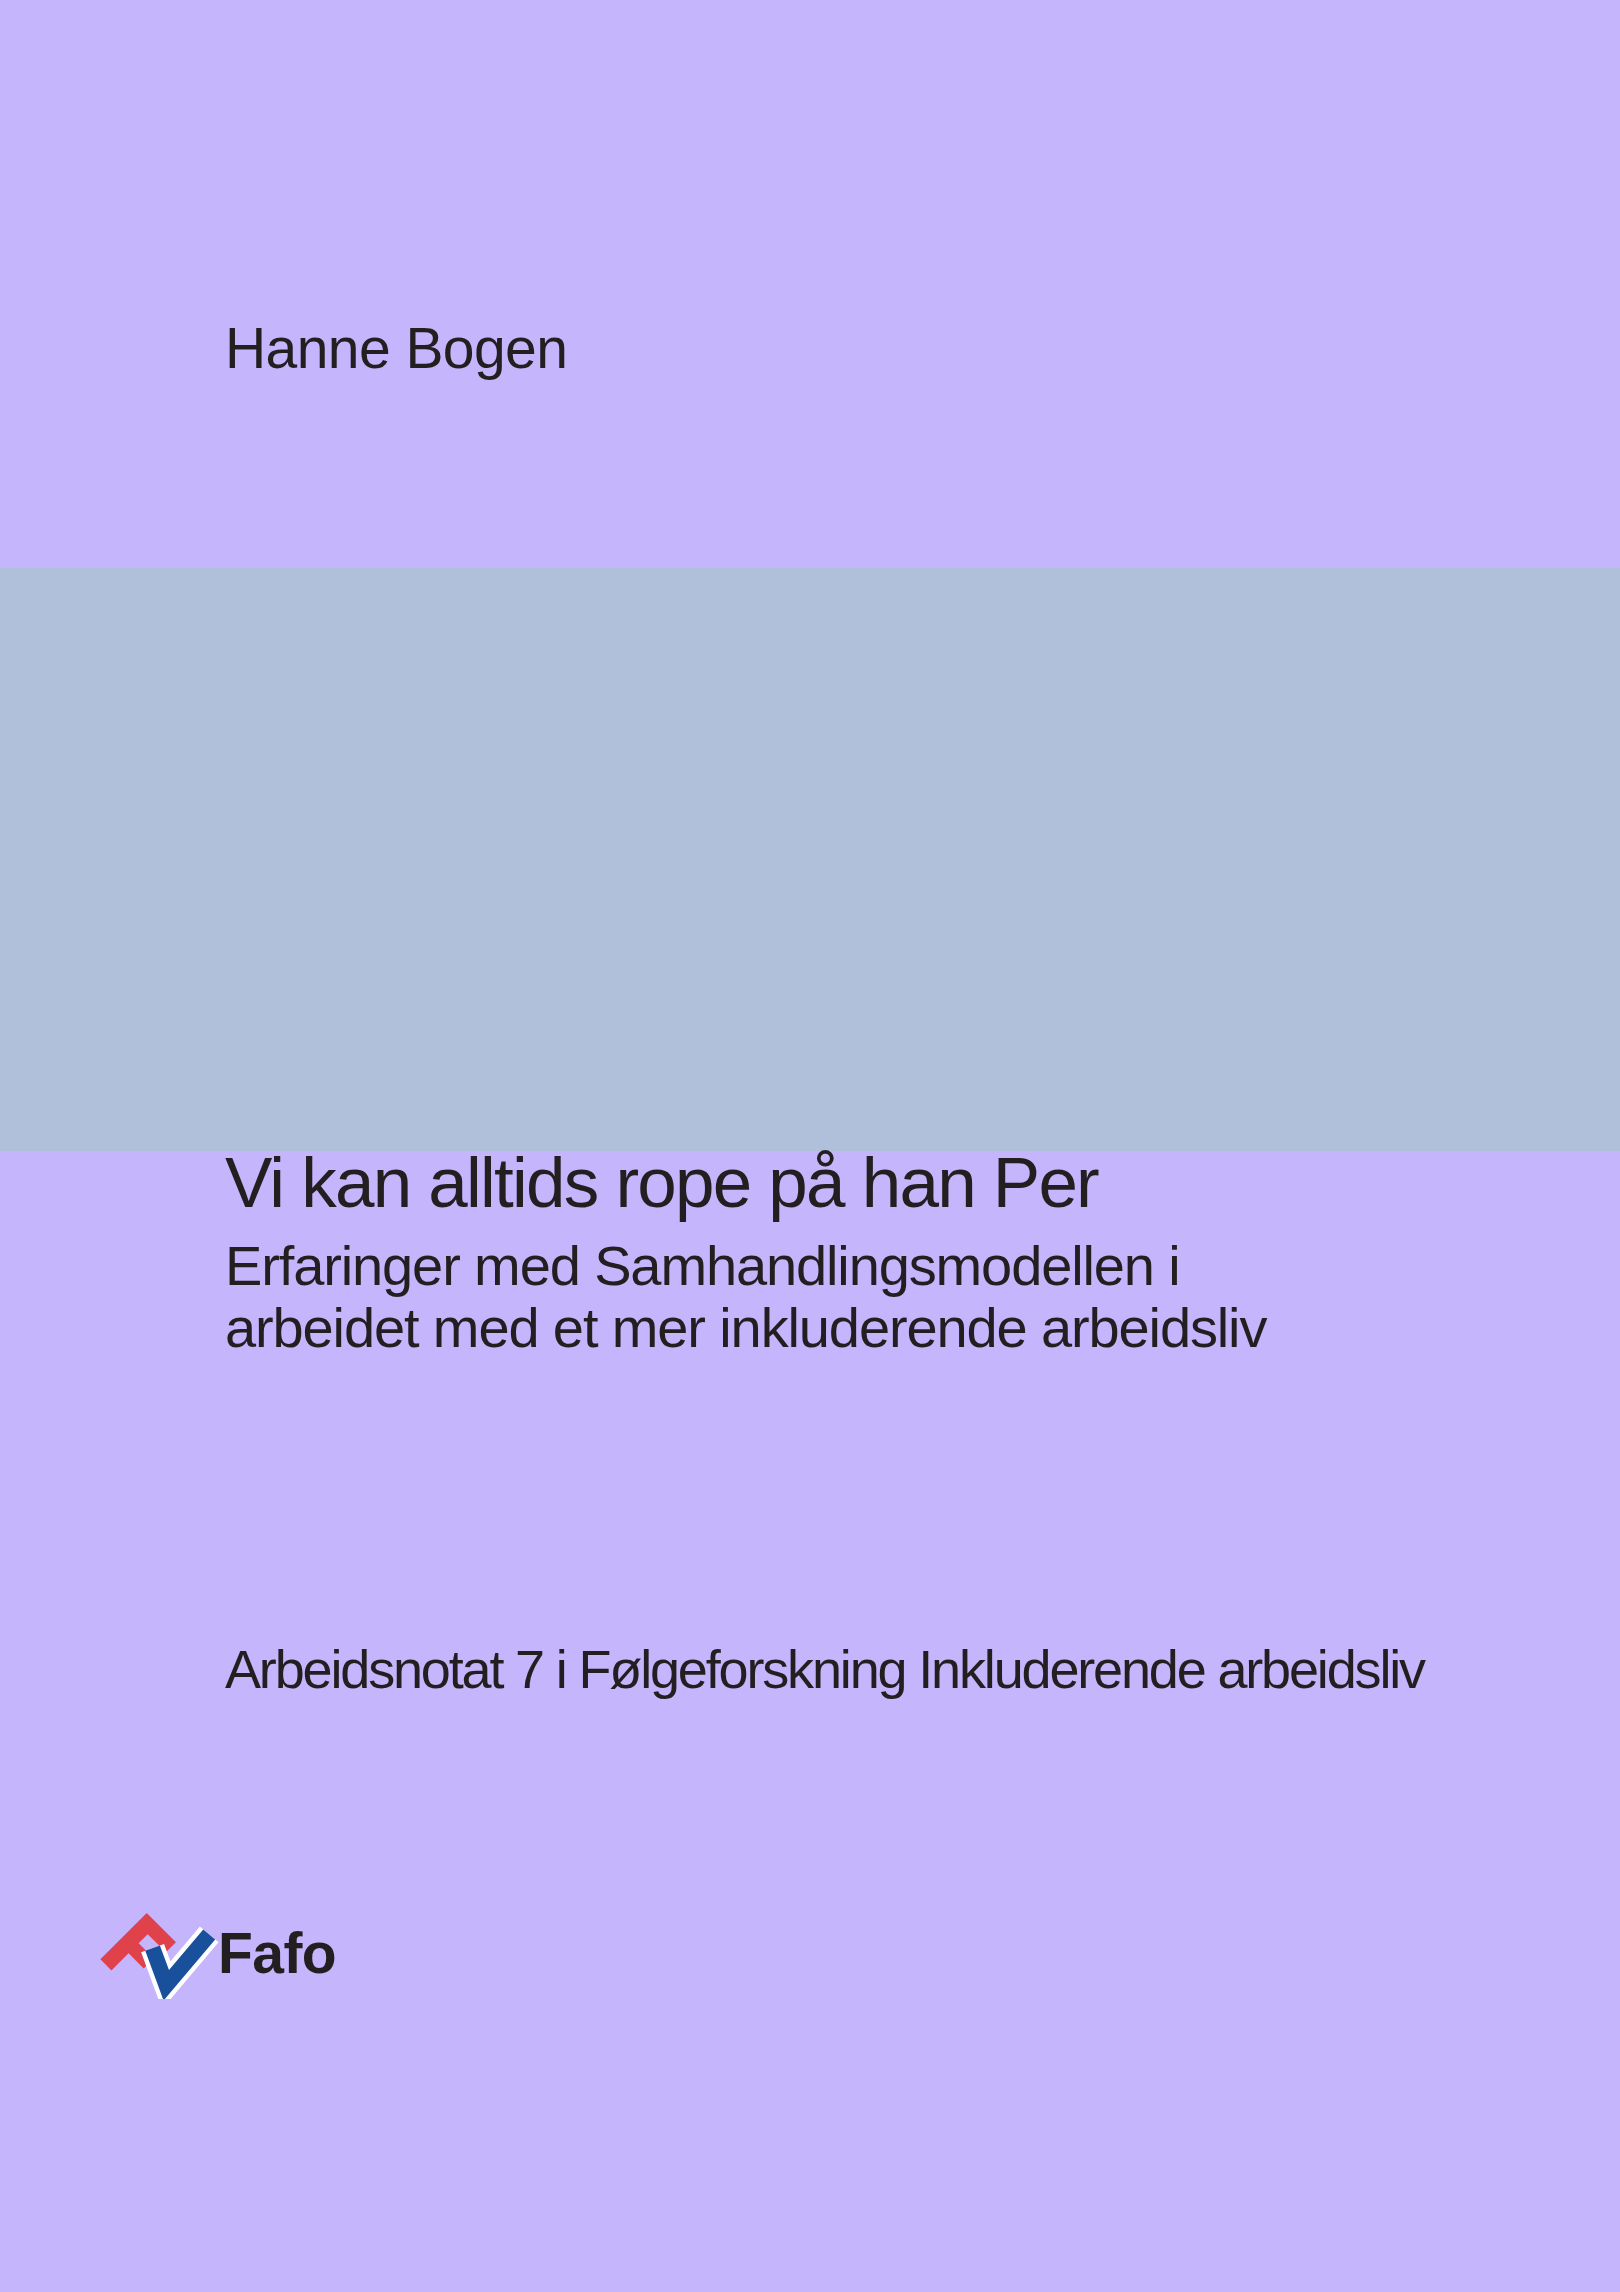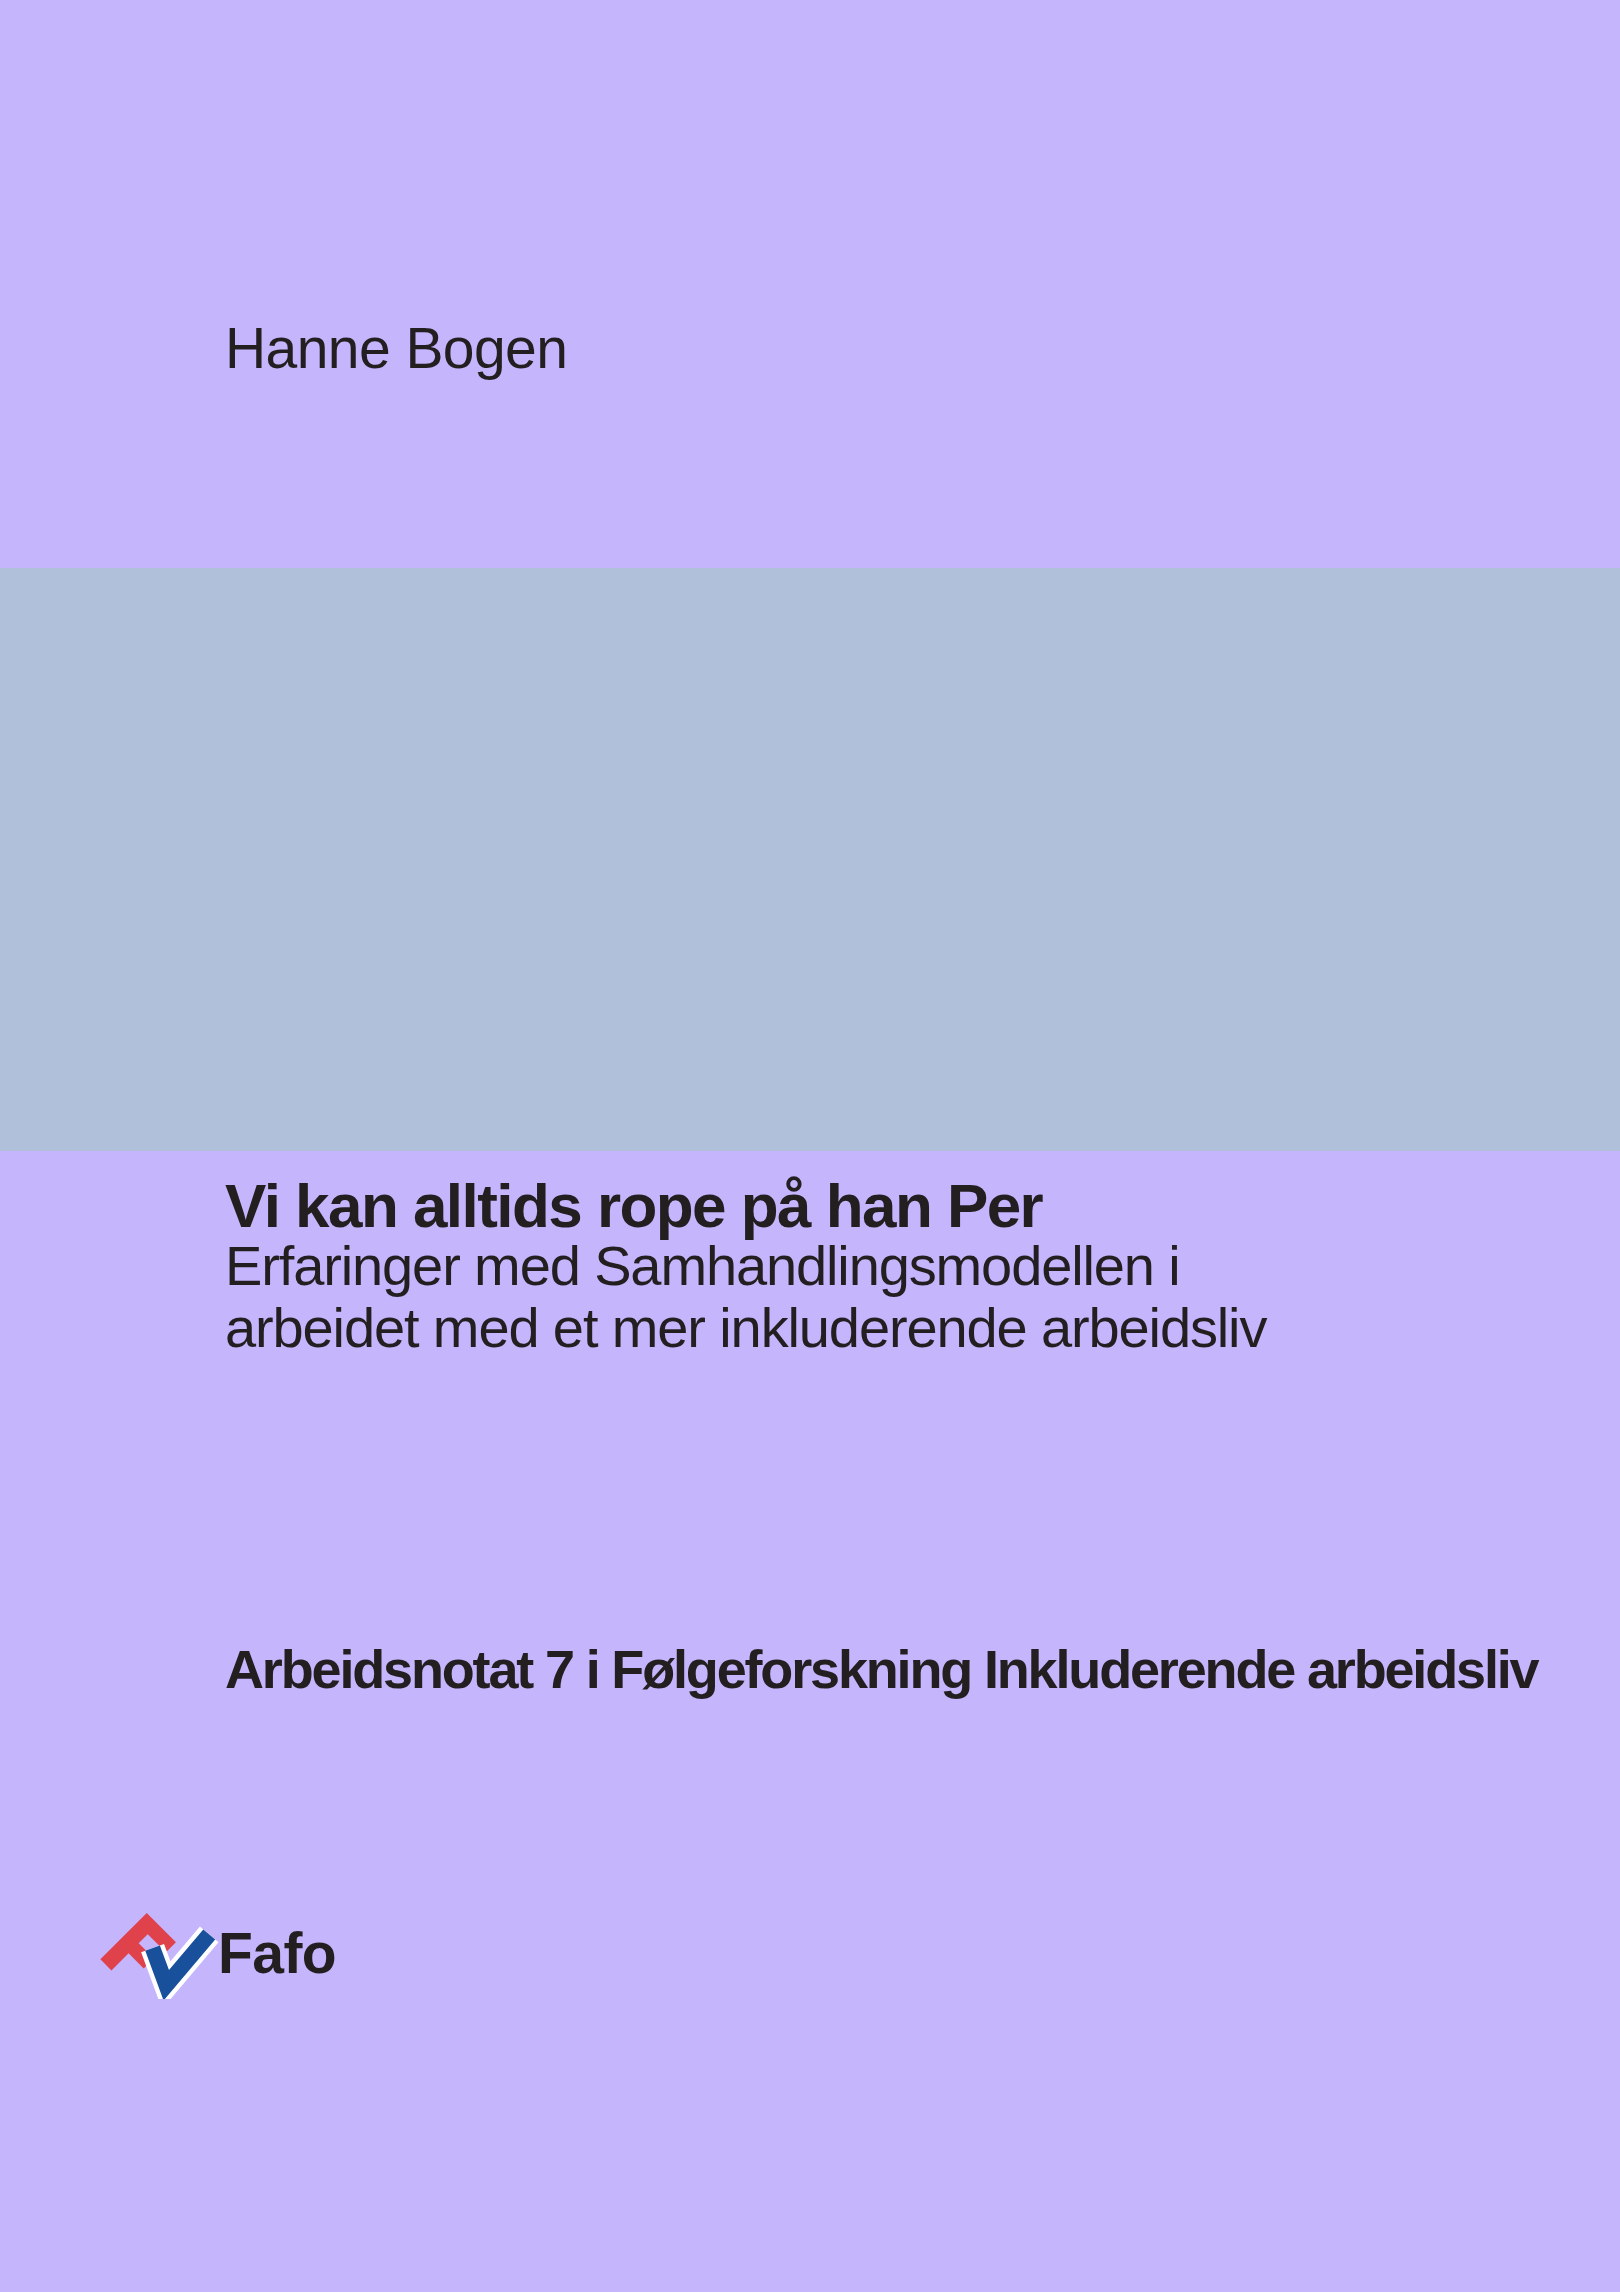--- a/index.html
+++ b/index.html
@@ -31,42 +31,42 @@
     position:absolute;
     left:0;
     top:568px;
     width:100%;
     height:583px;
     background:var(--banner);
   }
   .title{
     position:absolute;
     left:225px;
-    top:607px;
-    font-size:62px;
+    top:579px;
+    font-size:71px;
     line-height:1;
-    font-weight:bold;
+    font-weight:normal;
     letter-spacing:-0.025em;
   }
   .subtitle{
     position:absolute;
     left:225px;
     top:667px;
     font-size:56px;
     line-height:62px;
     font-weight:normal;
     letter-spacing:-0.02em;
   }
   .series{
     position:absolute;
     left:225px;
     top:1074px;
     font-size:54px;
     line-height:1;
-    font-weight:bold;
+    font-weight:normal;
     letter-spacing:-0.04em;
   }
   .logo-mark{
     position:absolute;
     left:94px;
     top:1909px;
     width:125px;
     height:90px;
   }
   .logo-text{

